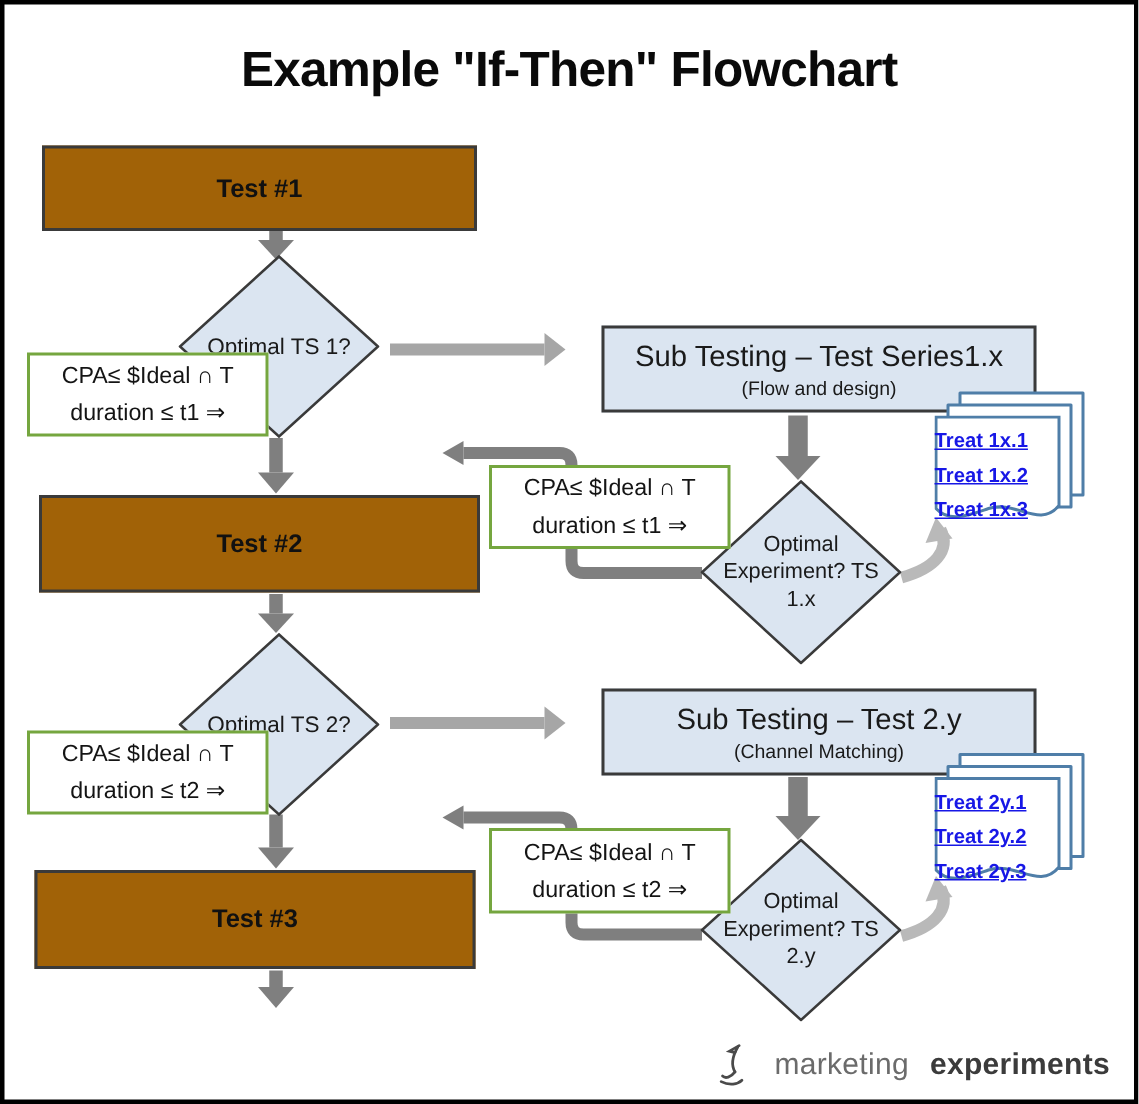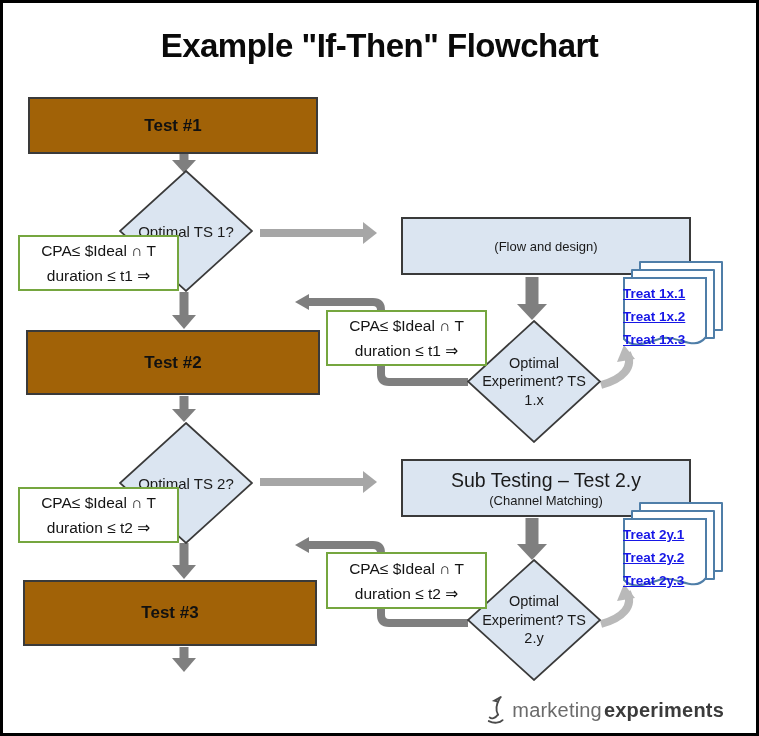--- a/index.html
+++ b/index.html
@@ -58,22 +58,22 @@
   .doc-front path{fill:#ffffff;stroke:#4f7ea8;stroke-width:2;}
   .doc-links{
     position:absolute;left:0;top:21px;width:84px;
     display:flex;flex-direction:column;align-items:flex-start;z-index:3;
   }
   .treat-link{
     font-size:13.5px;font-weight:700;color:#1717e6;
     text-decoration:underline;line-height:23px;cursor:pointer;
   }
   .logo{
-    position:absolute;right:32px;bottom:8px;z-index:2;
-    display:flex;align-items:center;gap:2px;
+    position:absolute;right:16px;bottom:8px;z-index:2;
+    display:flex;align-items:center;gap:14px;
   }
   .logo-reg{font-size:20px;color:#6b6b6b;letter-spacing:0.2px;}
   .logo-bold{font-size:20px;color:#3b3b3b;font-weight:700;letter-spacing:0.2px;}
 </style>
 </head>
 <body>
 
 <div class="frame">
 
   <div class="title">Example "If-Then" Flowchart</div>
@@ -137,20 +137,21 @@
     <span>Test #1</span>
   </div>
   <div class="node test-box" style="left:23px;top:327px;width:294px;height:65px;">
     <span>Test #2</span>
   </div>
   <div class="node test-box" style="left:20px;top:577px;width:294px;height:66px;">
     <span>Test #3</span>
   </div>
 
   <div class="node sub-box" style="left:398px;top:214px;width:290px;height:58px;">
+    <div class="sub-title">Sub Testing – Test Series1.x</div>
     <div class="sub-subtitle">(Flow and design)</div>
   </div>
   <div class="node sub-box" style="left:398px;top:456px;width:290px;height:58px;">
     <div class="sub-title">Sub Testing – Test 2.y</div>
     <div class="sub-subtitle">(Channel Matching)</div>
   </div>
 
   <div class="diamond" style="left:116px;top:167px;width:134px;height:122px;">
     <svg width="134" height="122">
         <polygon points="67,1 133,61 67,121 1,61"></polygon>

